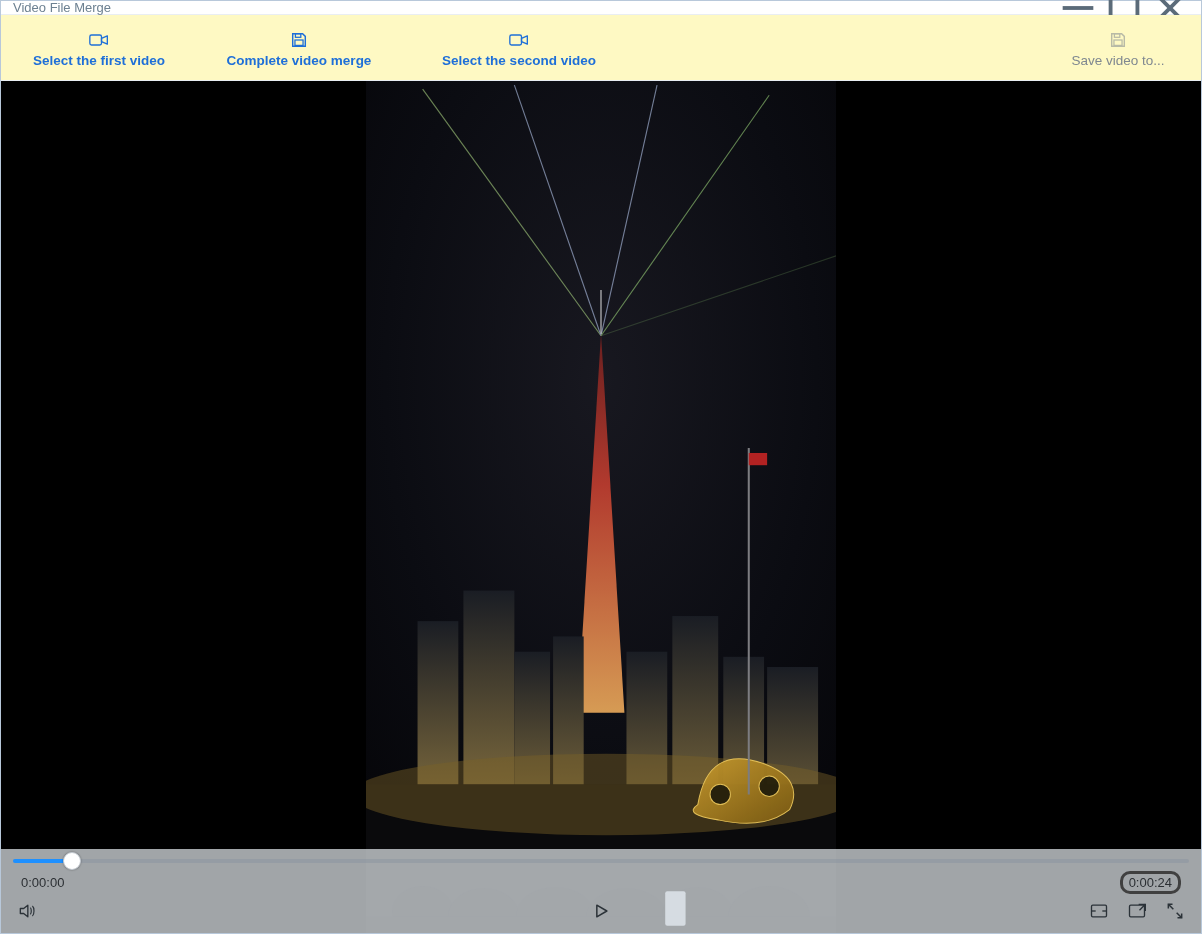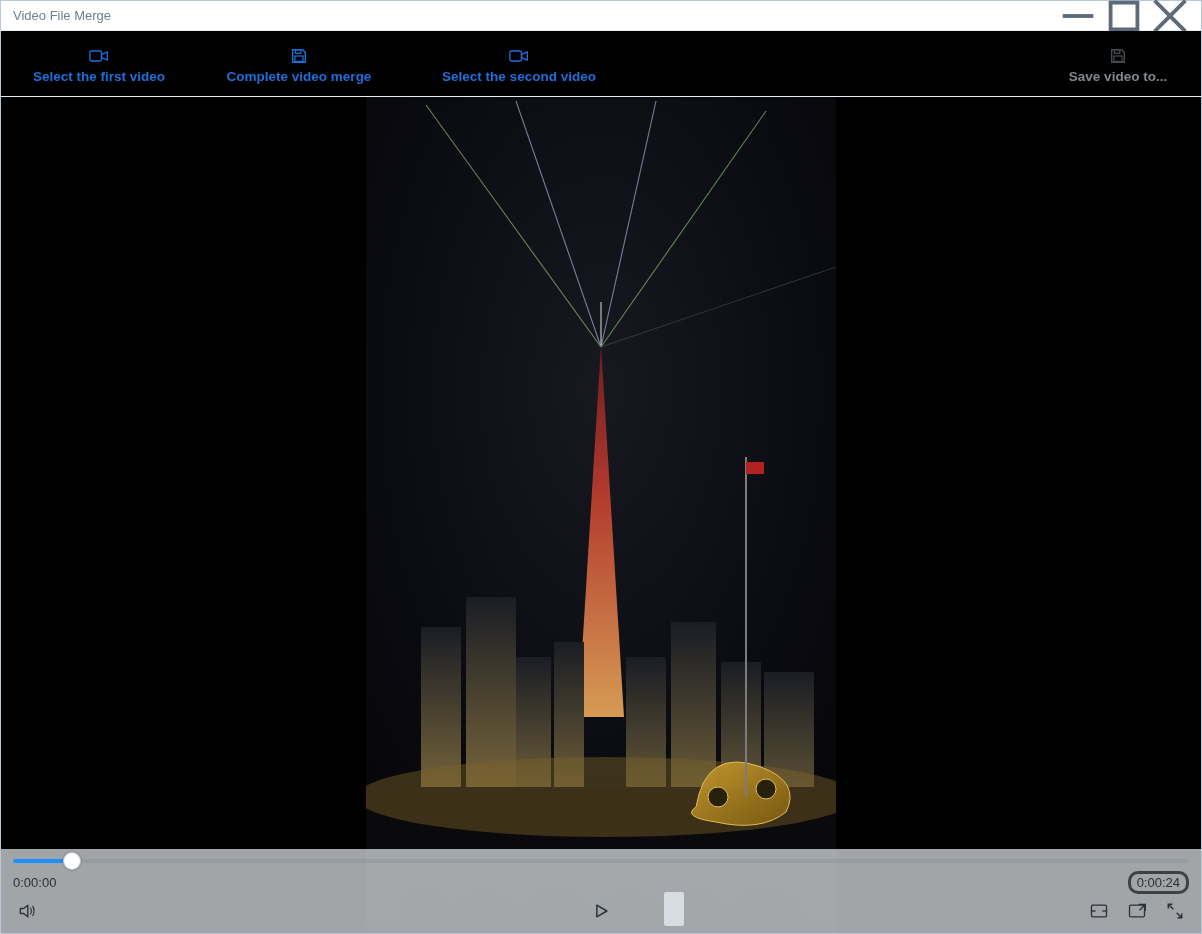--- a/index.html
+++ b/index.html
@@ -3,41 +3,41 @@
 <meta charset="utf-8">
 <style>
   * { box-sizing: border-box; margin: 0; padding: 0; }
   html, body { width: 1202px; height: 934px; overflow: hidden; font-family: "Segoe UI", Arial, sans-serif; background:#f0f0f0;}
   .window {
     width: 1202px; height: 934px; background: #fff; border: 1px solid #b8c8da; position: relative;
     display: flex; flex-direction: column;
   }
   
   .titlebar {
-    height: 30px; display: flex; align-items: center; padding: 0 8px 0 12px;
+    height: 14px; display: flex; align-items: center; padding: 0 8px 0 12px;
     color: #6d8191; font-size: 13px; background: #fff;
     border-bottom: 1px solid #e9eef3;
   }
   .titlebar .spacer { flex: 1; }
   .titlebar .winbtn { width: 46px; height: 30px; display:flex; align-items:center; justify-content:center; color:#5b6b79;}
 
   
   .toolbar {
-    height: 66px; display:flex; align-items:stretch; background:#000000;
+    height: 66px; display:flex; align-items:stretch; background:#fef9c3;
     border-bottom: 1px solid #e9eef3;
     padding: 4px 8px 0 8px;
   }
   .tb-group { flex:0 0 auto; display:flex; }
   .tb-spacer { flex:1; }
   .tb-btn {
     display:flex; flex-direction:column; align-items:center; justify-content:center;
     min-width: 180px; padding: 4px 14px 4px 14px; cursor:pointer;
     color:#1e6fd8; font-size:13.5px; font-weight:600; gap:4px;
   }
-  .tb-btn.disabled { color:#7f8890; font-weight:700;align-items:center;}
+  .tb-btn.disabled { color:#7f8890; font-weight:400;align-items:center;}
   .tb-btn svg { width:20px; height:18px; }
   .tb-btn.disabled svg { opacity:.55; }
 
   
   .video-stage {
     flex:1; position:relative; background:#000; overflow:hidden;
   }
   .video-frame {
     position:absolute; left:50%; transform:translateX(-50%);
     top:0; width:470px; height:100%;
@@ -56,21 +56,21 @@
   }
   .seek-fill {
     position:absolute; left:0; top:0; bottom:0; width:5%; background:#1e90ff; border-radius:2px;
   }
   .seek-thumb {
     position:absolute; top:50%; left:5%; transform:translate(-50%,-50%);
     width:18px; height:18px; border-radius:50%; background:#fff;
     box-shadow: 0 0 2px rgba(0,0,0,.4); border:1px solid #c2c8cf;
   }
   .time-row {
-    display:flex; align-items:center; padding: 0 12px; height: 22px; font-size:13px; color:#2b2f33;
+    display:flex; align-items:center; padding: 0 20px; height: 22px; font-size:13px; color:#2b2f33;
   }
   .time-row .spacer{flex:1;}
   .time-right-wrap{
     position:relative; display:inline-flex; align-items:center; padding:1px 6px;
     border:3px solid #404040; border-radius:10px;
   }
 
   .controls-row {
     flex:1; display:flex; align-items:center; padding: 0 16px 4px 16px;
   }

